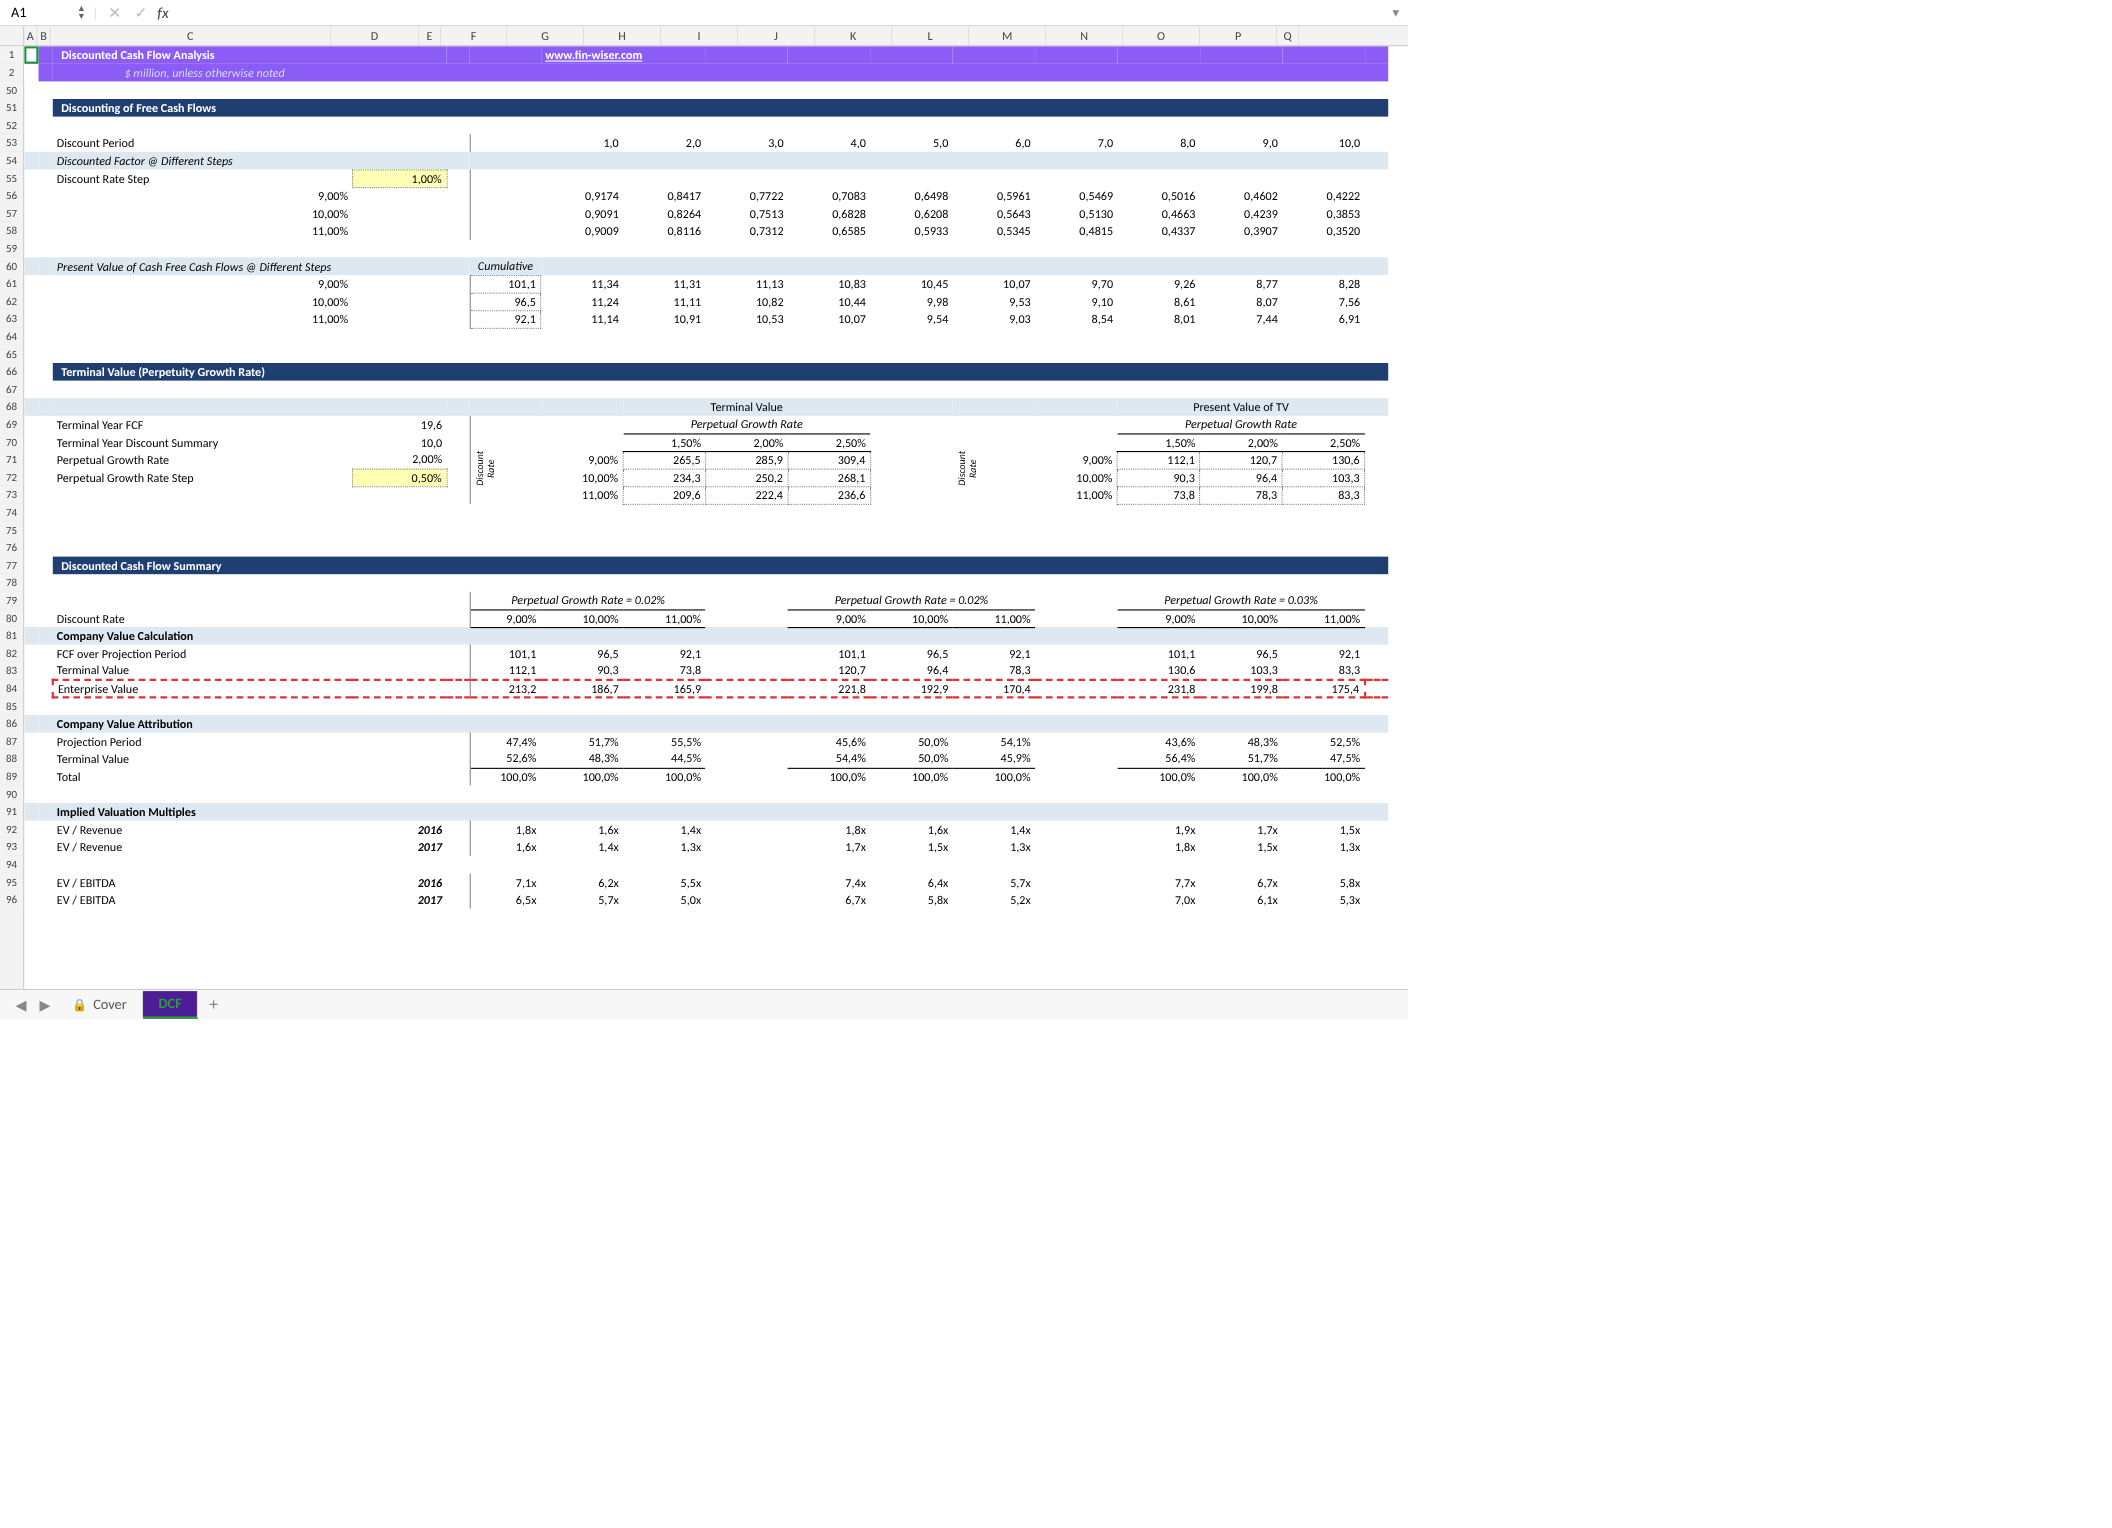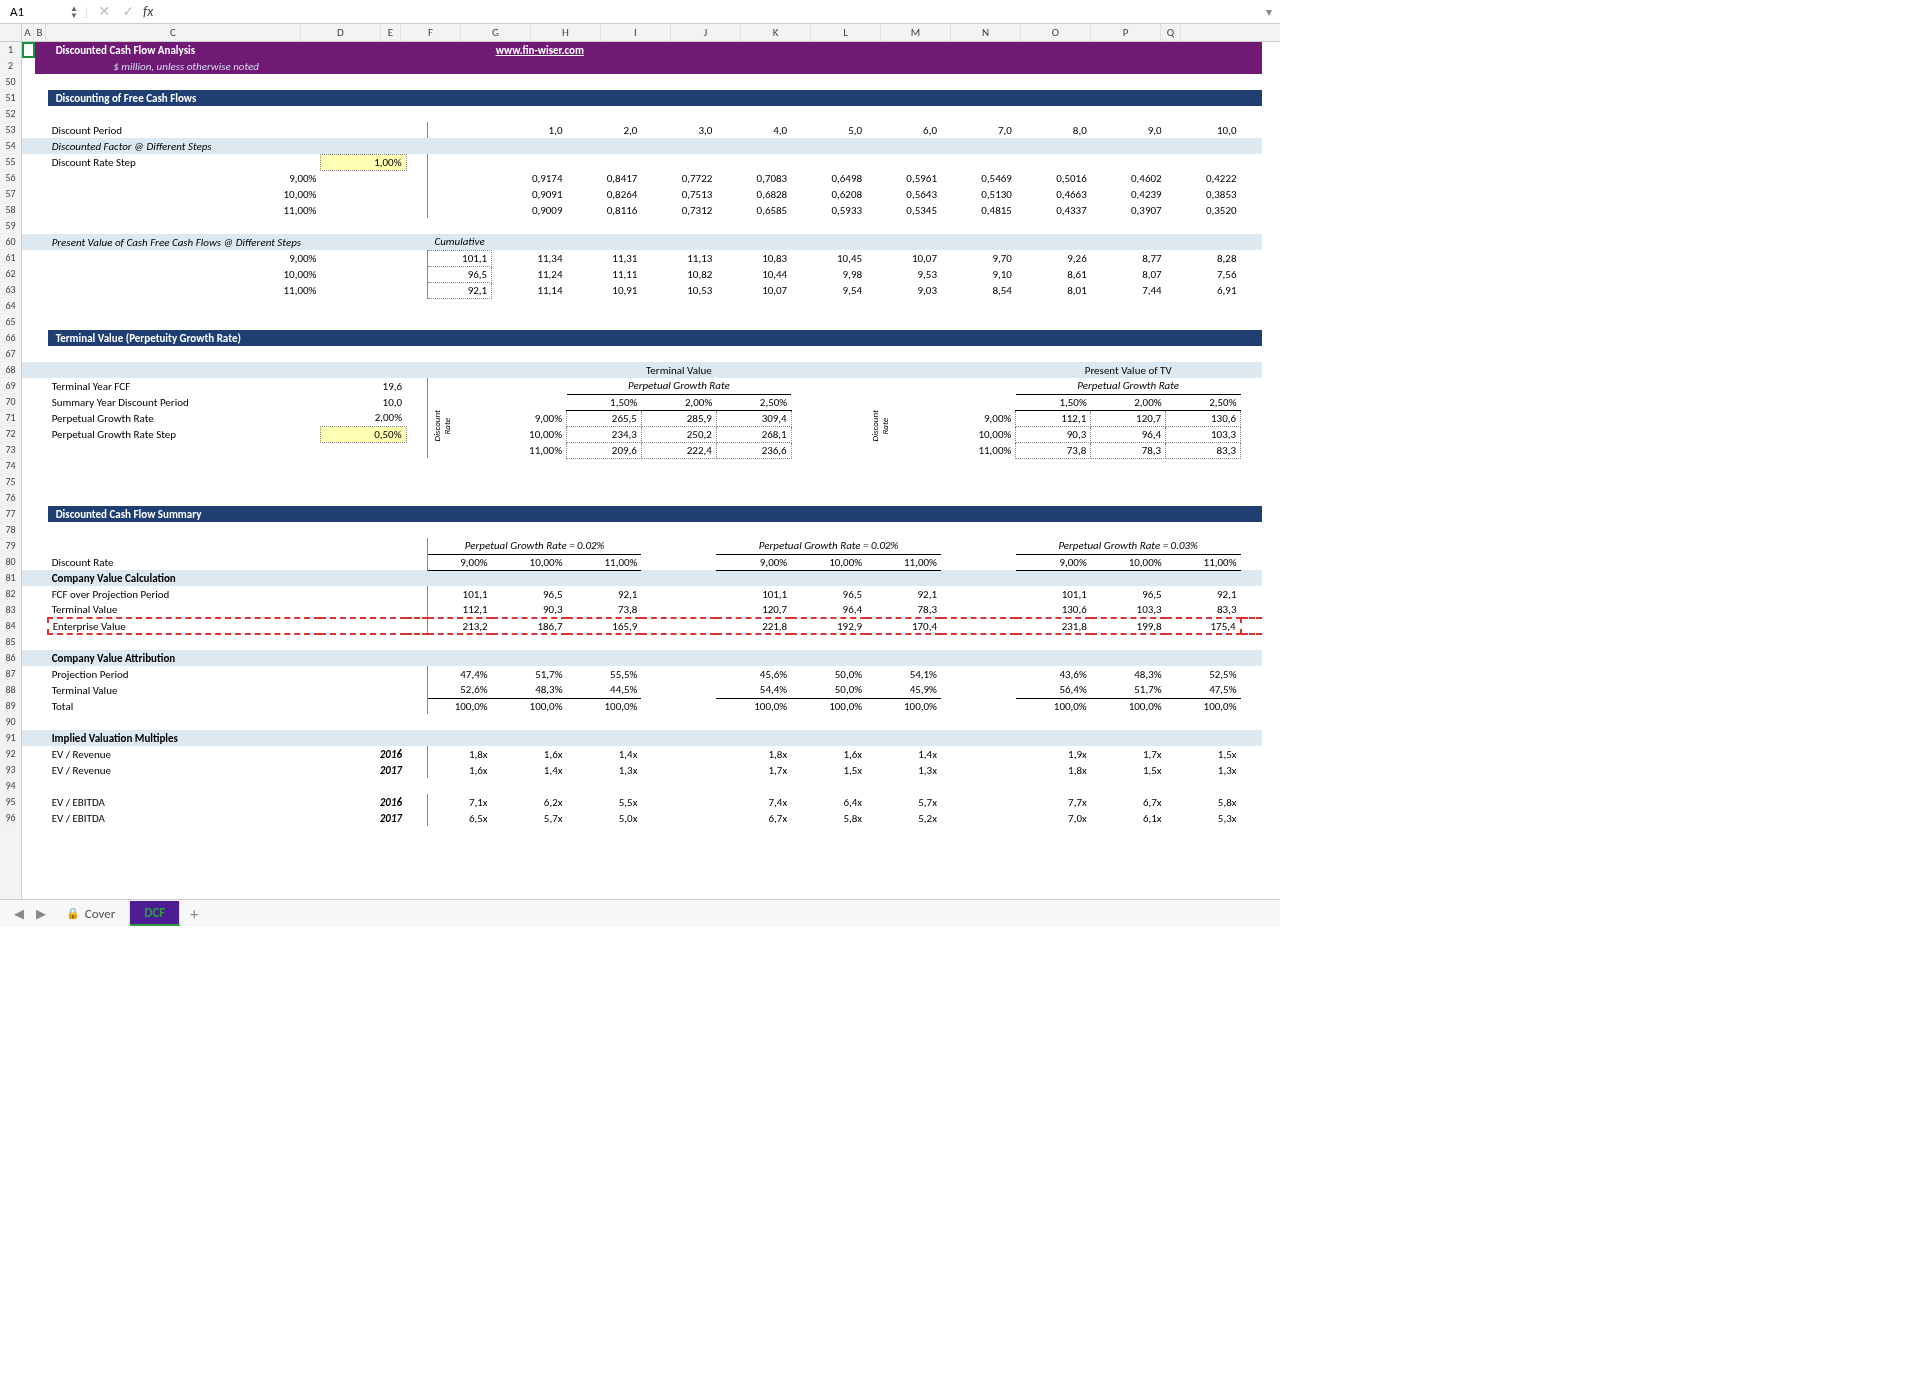--- a/index.html
+++ b/index.html
@@ -24,21 +24,21 @@
   .sheet-area { position:relative; height: calc(100% - 24px - 18px - 28px); display:flex; }
   .row-headers { width:22px; background:#f3f3f3; border-right:1px solid #ccc; display:flex; flex-direction:column; font-size:10px; color:#444;}
   .row-headers .rh { height:16px; line-height:16px; text-align:center; border-bottom:1px solid #eee; }
 
   
   .grid { flex:1; position:relative; overflow:hidden; }
   table { border-collapse:collapse; width:1240px; }
   td { height:16px; padding:0 4px; white-space:nowrap; font-size:11px; vertical-align:middle; }
   .num { text-align:right; }
   .center { text-align:center; }
-  .navy-band td { background:#701a75; color:#fff; }
+  .navy-band td { background:#8b5cf6; color:#fff; }
   .navy-band .title { font-weight:bold; padding-left:8px; }
   .navy-band .subtitle { font-style:italic; padding-left:8px; color:#d0dcef;text-align:center; }
   .navy-band a { color:#fff; text-decoration: underline; font-weight:bold;}
   .section-hdr td.hdr { background:#1f3f73; color:#fff; font-weight:bold; padding-left:8px;margin-top:36px; }
   .light-band td { background:#dde8f0; }
   .light-band td.it { font-style:italic; }
   .yellow-cell { background:#ffffb3 !important; border:1px dotted #888; }
   .dotted-box { border:1px dotted #888; }
   .thin-underline { border-bottom:1px solid #000; }
   .bold { font-weight:bold; }
@@ -434,21 +434,21 @@
             <td></td>
             <td></td>
             <td></td>
             <td class="grp-italic thin-underline" colspan="3">Perpetual Growth Rate</td>
             <td></td>
           </tr>
 
       <tr>
             <td></td>
             <td></td>
-            <td>Summary Year Discount Period</td>
+            <td>Terminal Year Discount Summary</td>
             <td class="num">10,0</td>
             <td class="freeze-line"></td>
         <td rowspan="4" style="position:relative;">
               <div class="vtext">Discount<br>Rate</div>
             </td>
         <td></td>
         <td class="num thin-underline">1,50%</td>
         <td class="num thin-underline">2,00%</td>
         <td class="num thin-underline">2,50%</td>
         <td></td>

